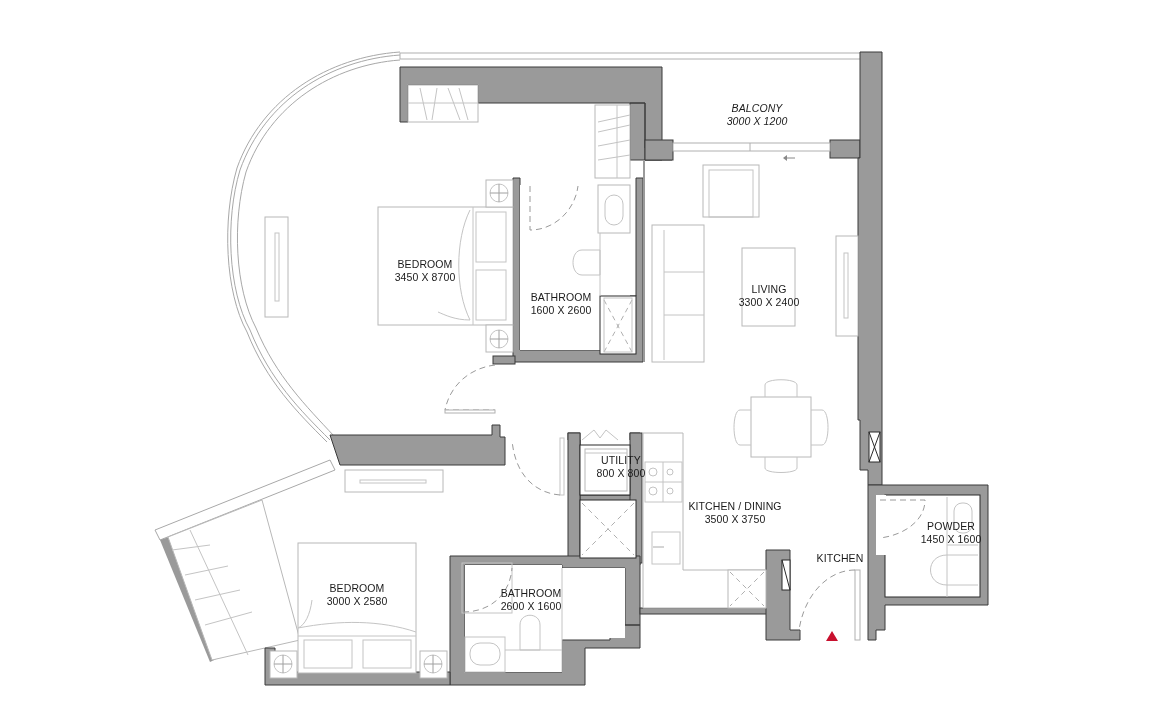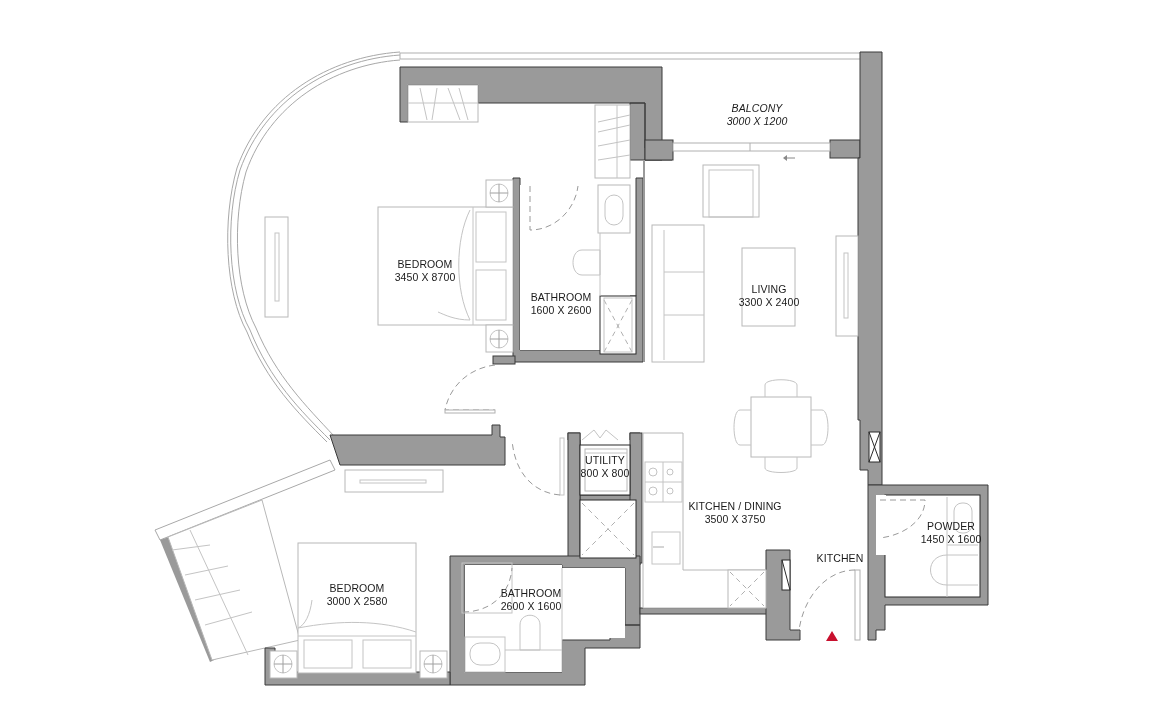--- a/index.html
+++ b/index.html
@@ -258,21 +258,21 @@
   <span>3450 X 8700</span>
 </div>
 <div class="label" style="left:561px; top:304px;">
   <span>BATHROOM</span>
   <span>1600 X 2600</span>
 </div>
 <div class="label" style="left:769px; top:276px;margin-top:20px;">
   <span>LIVING</span>
   <span>3300 X 2400</span>
 </div>
-<div class="label" style="left:605px; top:467px;">
+<div class="label" style="left:605px; top:467px;padding-left:32px;">
   <span>UTILITY</span>
   <span>800 X 800</span>
 </div>
 <div class="label" style="left:735px; top:513px;text-align:center;">
   <span>KITCHEN / DINING</span>
   <span>3500 X 3750</span>
 </div>
 <div class="label" style="left:951px; top:533px;">
   <span>POWDER</span>
   <span>1450 X 1600</span>

